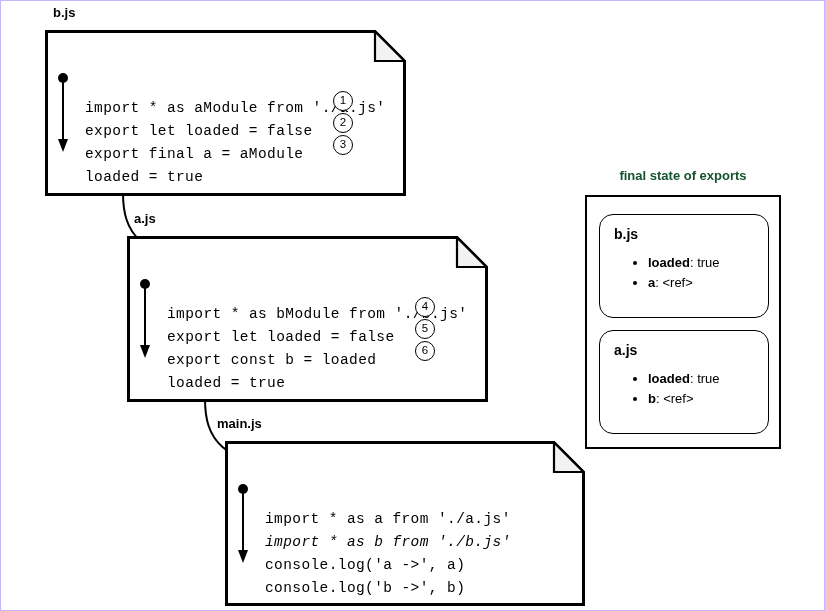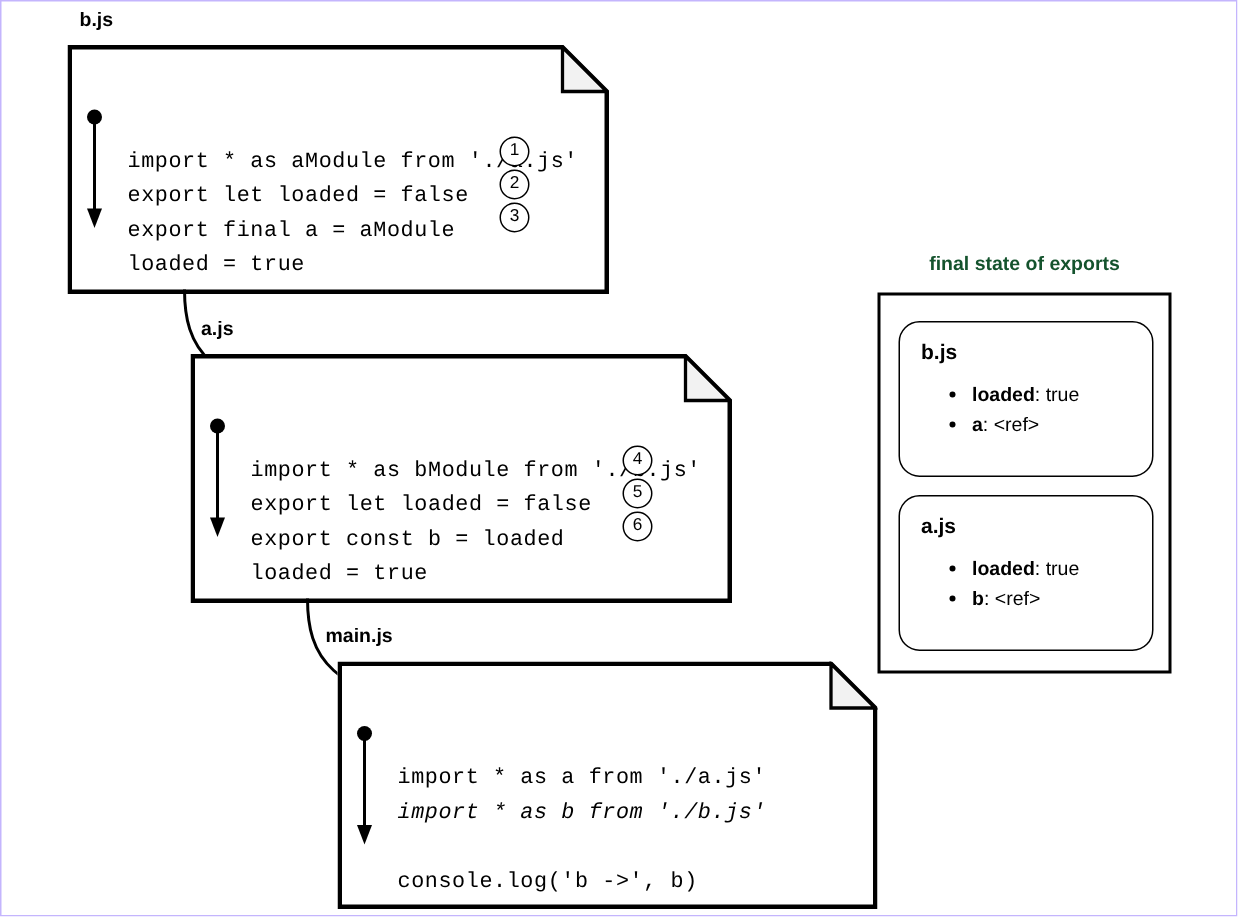--- a/index.html
+++ b/index.html
@@ -222,20 +222,21 @@
 
     <div class="code-body">
       <svg class="flow-arrow" style="left:12px; top:42px;" width="22" height="82">
         <circle cx="6" cy="6" r="5" fill="#000000"></circle>
         <line x1="6" y1="8" x2="6" y2="70" stroke="#000000" stroke-width="2"></line>
         <polygon points="6,80 1,67 11,67" fill="#000000"></polygon>
       </svg>
 
       <div class="code-line" style="left:40px; top:70px;">import * as a from './a.js'</div>
       <div class="code-line" style="left:40px; top:93px;font-style:italic;">import * as b from './b.js'</div>
+      <div class="code-line" style="left:40px; top:116px;">console.log('a -&gt;', a)</div>
       <div class="code-line" style="left:40px; top:139px;">console.log('b -&gt;', b)</div>
     </div>
   </div>
 
   <div id="exports-title">final state of exports</div>
 
   <div id="exports-panel">
 
     <div class="export-box first">
       <div class="export-title">b.js</div>

